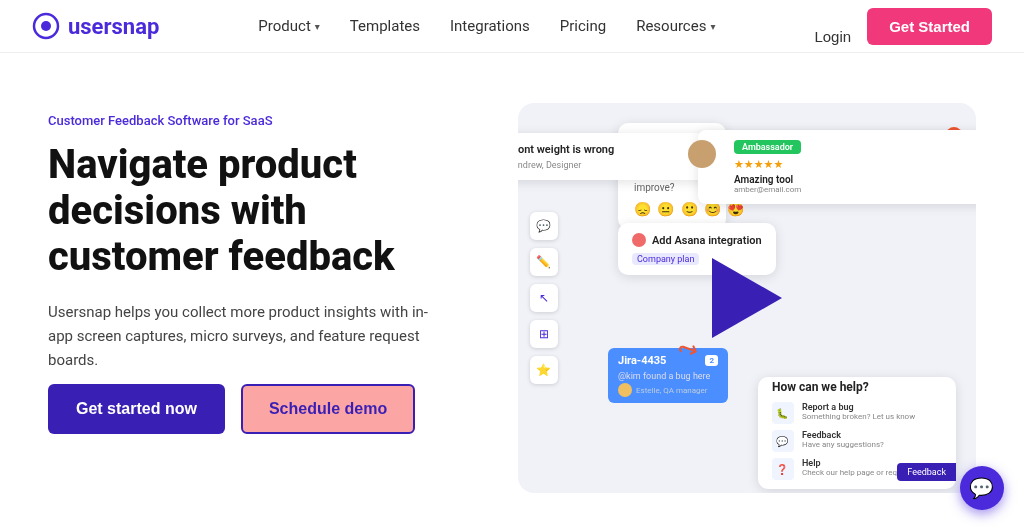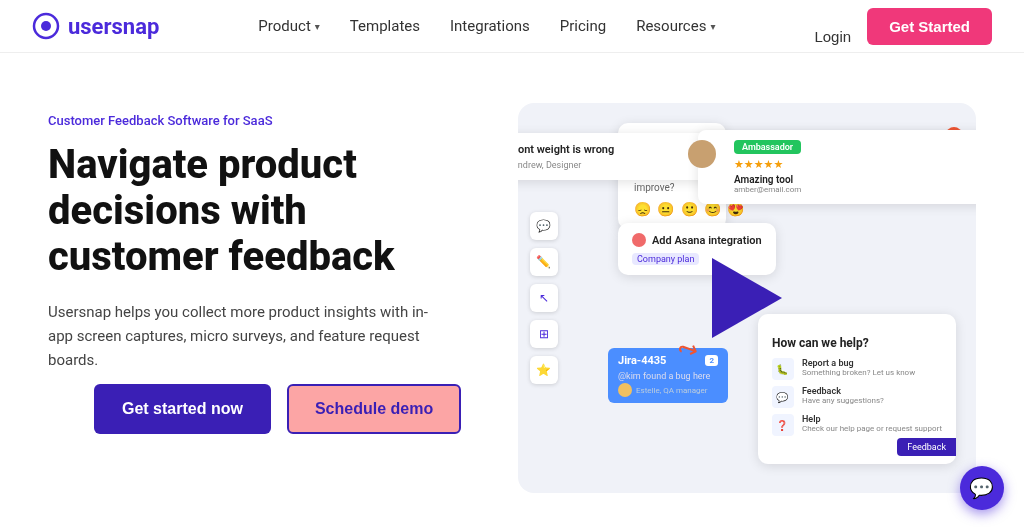--- a/index.html
+++ b/index.html
@@ -25,21 +25,21 @@
 
     
     .hero {
       display: flex; align-items: flex-start; justify-content: space-between;
       padding: 50px 48px 0 48px; height: calc(530px - 60px);
     }
     .hero-left { max-width: 430px; padding-top: 10px; }
     .hero-tag { color: #4b2adb; font-size: 13px; font-weight: 500; margin-bottom: 14px; }
     .hero-title { font-size: 40px; font-weight: 800; line-height: 1.15; color: #111; margin-bottom: 20px; }
     .hero-desc { font-size: 15px; color: #444; line-height: 1.6; margin-bottom: 12px; max-width: 380px; }
-    .hero-buttons { display: flex; align-items: center; gap: 16px; margin-left: 46px; }
+    .hero-buttons { display: flex; align-items: center; gap: 16px; }
     .btn-primary {
       background: #3a1fb5; color: #fff; border: none; border-radius: 6px;
       padding: 16px 28px; font-size: 16px; font-weight: 600; cursor: pointer;
     }
     .btn-secondary {
       background: #fca5a5; color: #3a1fb5; border: 2px solid #3a1fb5; border-radius: 6px;
       padding: 14px 26px; font-size: 16px; font-weight: 600; cursor: pointer;
     }
 
     
@@ -99,22 +99,22 @@
       position: absolute; top: 30px; right: 20px;
       background: #fff; border-radius: 8px; padding: 10px 14px;
       box-shadow: 0 2px 12px rgba(0,0,0,0.12); font-size: 10px; min-width: 160px;
     }
     .card-bug-title { font-weight: 600; color: #222; margin-bottom: 4px; font-size: 11px; }
     .card-bug-sub { color: #888; font-size: 9px; }
     .badge-red { position: absolute; top: -6px; right: -6px; background: #e53; color: #fff; border-radius: 50%; width: 16px; height: 16px; font-size: 9px; display: flex; align-items: center; justify-content: center; font-weight: 700; }
 
     
     .card-help {
-      position: absolute; bottom: 29px; right: 20px;
-      background: #fff; border-radius: 10px; padding: 22px 14px;
+      position: absolute; bottom: 4px; right: 20px;
+      background: #fff; border-radius: 10px; padding: 3px 14px;
       box-shadow: 0 2px 12px rgba(0,0,0,0.12); font-size: 10px; min-width: 160px;
     }
     .card-help-title { font-weight: 700; color: #222; margin-bottom: 8px; font-size: 12px; }
     .help-row { display: flex; align-items: flex-start; gap: 8px; margin-bottom: 6px; }
     .help-icon-box { width: 22px; height: 22px; background: #f0f4ff; border-radius: 4px; display: flex; align-items: center; justify-content: center; flex-shrink: 0; }
     .help-text-title { font-weight: 600; color: #333; font-size: 9px; }
     .help-text-sub { color: #888; font-size: 8px; }
     .btn-feedback { position: absolute; bottom: 8px; right: 0; background: #3a1fb5; color: #fff; font-size: 9px; padding: 4px 10px; border-radius: 4px 0 0 4px; }
 
     

